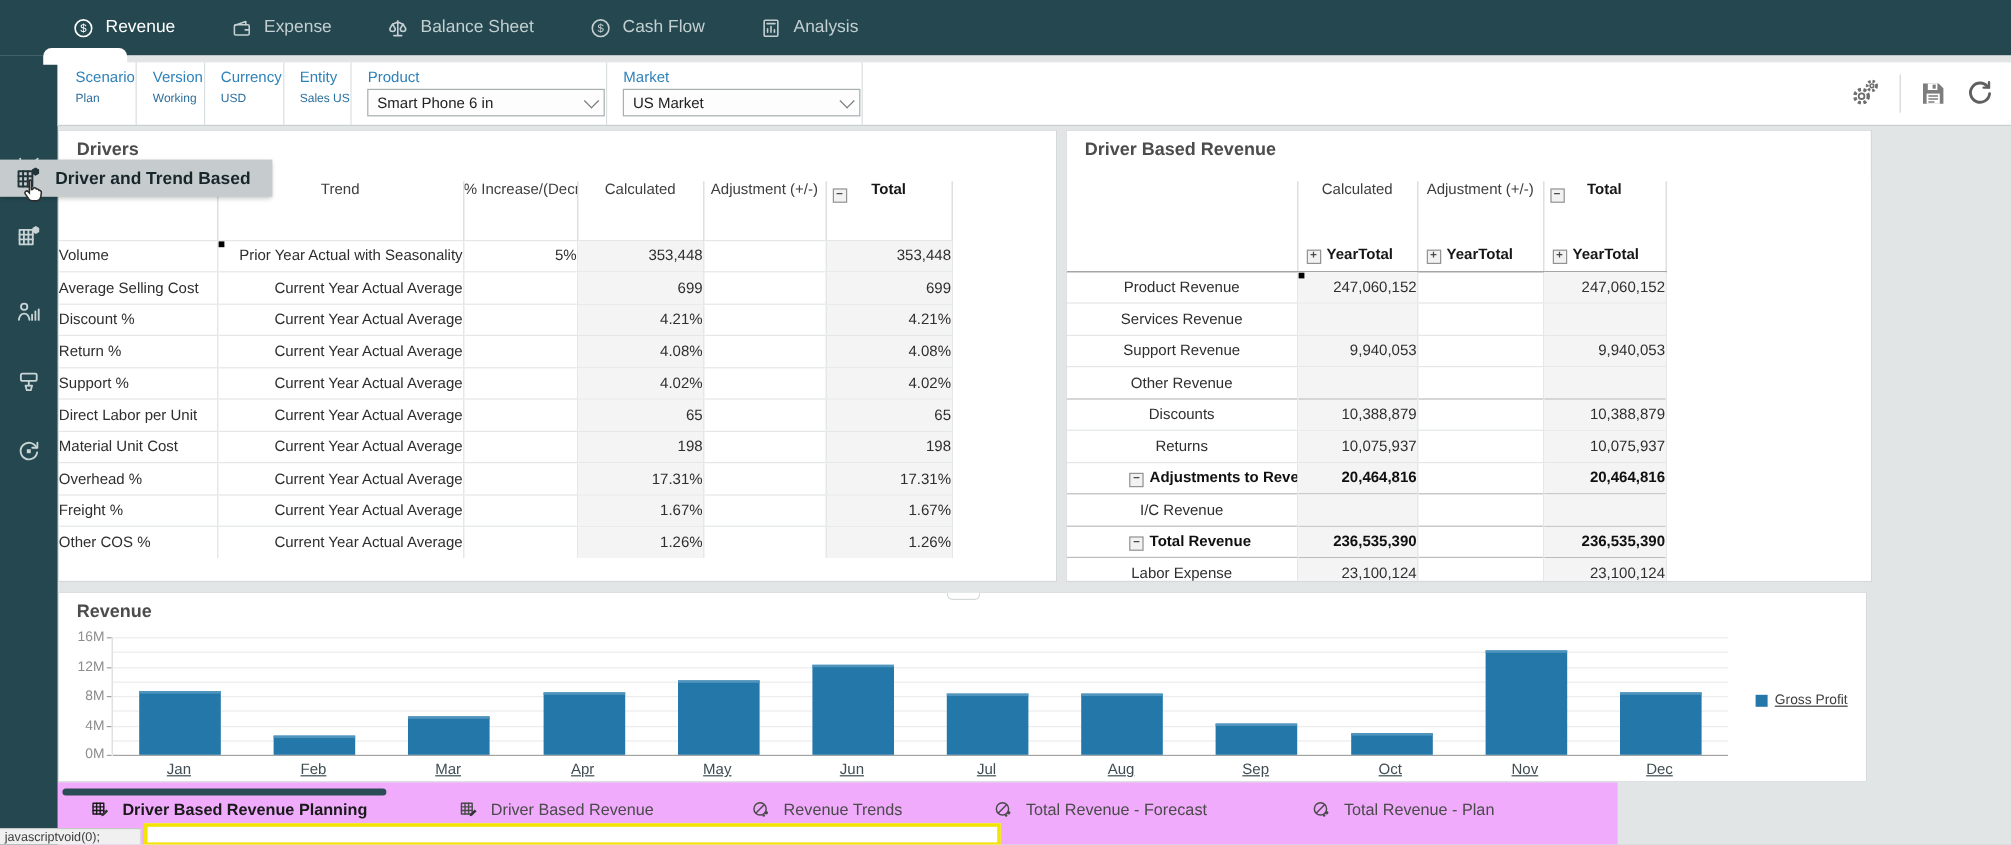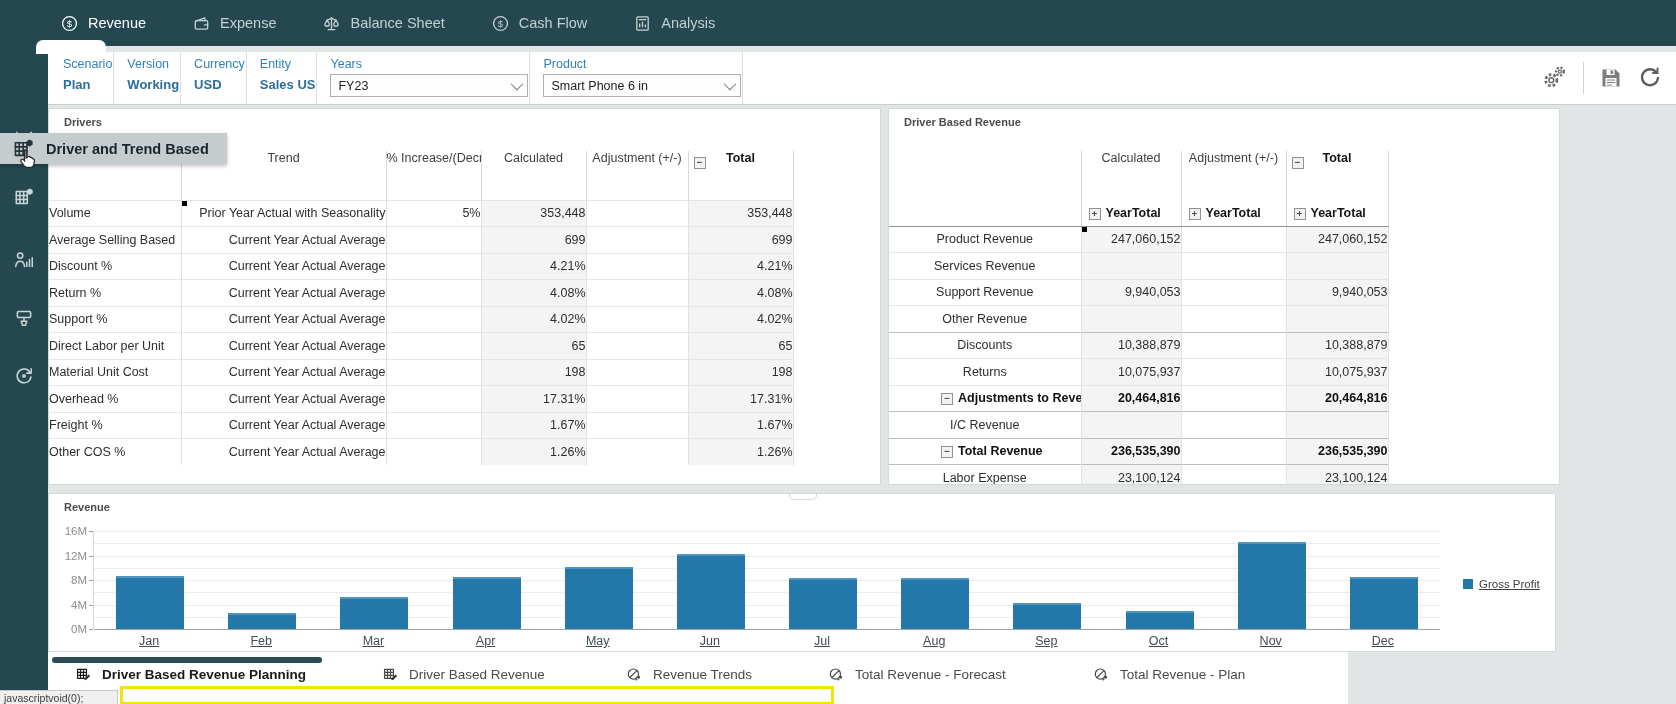--- a/index.html
+++ b/index.html
@@ -19,33 +19,33 @@
   
   .sidebar{position:absolute;left:0;top:46px;width:48px;height:658px;background:#254850;z-index:2;}
   .side-item{position:absolute;left:0;width:48px;height:36px;display:flex;align-items:center;justify-content:center;color:#c9d4d5;cursor:pointer;}
   .side-item .icon{width:22px;height:22px;}
 
   
   .pov{position:absolute;left:48px;top:52px;width:1628px;height:52px;background:#ffffff;border-bottom:1px solid #c9cfcf;z-index:2;}
   .pov-fields{position:absolute;left:2px;top:0;height:52px;display:flex;}
   .pov-field{padding:5px 1px 0 13px;border-right:1px solid #dadfdf;}
   .pov-label{font-size:12.5px;color:#2e82ba;}
-  .pov-value{font-size:13px;color:#2b6e9d;margin-top:6px;cursor:pointer;font-weight:bold;}
+  .pov-value{font-size:10px;color:#2b6e9d;margin-top:6px;cursor:pointer;}
   .pov-select{margin-top:3px;width:182px;height:21px;border:1px solid #a9aeae;background:#fdfdfd;
               display:flex;align-items:center;justify-content:space-between;padding:0 7px;font-size:12.5px;color:#222;cursor:pointer;}
   .chev{width:8px;height:8px;border-right:1.4px solid #7a7a7a;border-bottom:1.4px solid #7a7a7a;transform:rotate(45deg) translateY(-2px);}
   .pov-actions{position:absolute;right:14px;top:9px;display:flex;align-items:center;gap:15px;height:34px;}
   .pov-actions .icon{width:24px;height:24px;color:#6d6d6d;cursor:pointer;}
   .pov-divider{width:1px;height:32px;background:#d5d5d5;}
 
   
   .panel{position:absolute;background:#ffffff;border:1px solid #d5d9d9;overflow:hidden;box-sizing:border-box;}
   .left-panel{left:48px;top:108px;width:833px;height:377px;}
   .right-panel{left:888px;top:108px;width:672px;height:377px;}
-  .panel-title{position:absolute;left:15px;top:7px;font-size:11px;font-weight:bold;color:#4c4c4c;}
+  .panel-title{position:absolute;left:15px;top:7px;font-size:15px;font-weight:bold;color:#4c4c4c;}
 
   
   table.grid{position:absolute;left:0;top:42px;border-collapse:collapse;table-layout:fixed;font-size:12.5px;color:#2e2e2e;}
   table.grid td,table.grid th{padding:0;overflow:hidden;white-space:nowrap;box-sizing:border-box;}
   th.h1{height:49px;vertical-align:top;padding-top:9px;font-weight:normal;color:#3e3e3e;text-align:center;
         border-right:1px solid #d8d8d8;white-space:pre-line;position:relative;line-height:15px;}
   th.h1.bold{font-weight:bold;color:#161616;}
   th.h2{height:26px;font-weight:normal;color:#3e3e3e;text-align:center;border-right:1px solid #d8d8d8;
         border-bottom:1px solid #8f8f8f;box-shadow:0 2px 2px -1px rgba(0,0,0,.15);}
   th.h2.yt{font-weight:bold;color:#161616;text-align:left;padding-left:7px;}
@@ -78,21 +78,21 @@
   .gridline.base{background:#a3a3a3;}
   .ytick-lab{position:absolute;width:36px;text-align:right;font-size:11.5px;color:#8d8d8d;}
   .ytick-mark{position:absolute;width:4px;height:1px;background:#9e9e9e;}
   .bar{position:absolute;background:#2478a9;border-top:2px solid #4f95bd;box-sizing:border-box;}
   .xlab{position:absolute;text-align:center;font-size:12.5px;color:#3f4d52;text-decoration:underline;cursor:pointer;}
   .legend{position:absolute;left:1414px;top:84px;display:flex;align-items:center;gap:6px;cursor:pointer;}
   .legend .sw{width:10px;height:10px;background:#2478a9;}
   .legend .lg-lab{font-size:11.5px;color:#3e3e3e;text-decoration:underline;}
 
   
-  .bottom-strip{position:absolute;left:48px;top:652px;width:1300px;height:52px;background:#ffffff;}
+  .bottom-strip{position:absolute;left:48px;top:652px;width:1300px;height:52px;background:#f0abfc;}
   .tab-indicator{position:absolute;left:4px;top:5px;width:270px;height:6px;background:#2a4c54;border-radius:3px;}
   .btab{position:absolute;top:14px;display:flex;align-items:center;gap:10px;font-size:13.5px;color:#4a4a4a;cursor:pointer;white-space:nowrap;}
   .btab .icon{width:17px;height:17px;}
   .btab.active{color:#1a1a1a;font-weight:bold;}
 
   
   .yellow-box{position:absolute;left:120px;top:686px;width:708px;height:13px;border:3px solid #f2e406;background:#ffffff;z-index:9;}
   .status-bar{position:absolute;left:0;top:690px;width:118px;height:14px;background:#f0f0f0;border-top:1px solid #c8c8c8;border-right:1px solid #c8c8c8;
               font-size:10.5px;color:#3c3c3c;padding-left:4px;line-height:14px;z-index:10;overflow:hidden;box-sizing:border-box;}
 </style>
@@ -215,30 +215,30 @@
         </div>
         <div class="pov-field">
           <div class="pov-label">Currency</div>
           <div class="pov-value">USD</div>
         </div>
         <div class="pov-field">
           <div class="pov-label">Entity</div>
           <div class="pov-value">Sales US</div>
         </div>
         <div class="pov-field">
-          <div class="pov-label">Years</div>
-          <div class="pov-select">
-            <span>FY23</span>
-            <span class="chev"></span>
-          </div>
-        </div>
-        <div class="pov-field">
           <div class="pov-label">Product</div>
           <div class="pov-select">
             <span>Smart Phone 6 in</span>
+            <span class="chev"></span>
+          </div>
+        </div>
+        <div class="pov-field">
+          <div class="pov-label">Market</div>
+          <div class="pov-select">
+            <span>US Market</span>
             <span class="chev"></span>
           </div>
         </div>
       </div>
     <div class="pov-actions" id="pov-actions">
         <span class="icon" style="width: 28px; height: 28px;">
           <svg viewBox="0 0 26 26" fill="none" stroke="#6d6d6d">
             <circle cx="10.5" cy="15" r="5.2" stroke-width="2.6" stroke-dasharray="2.4 1.9"></circle>
             <circle cx="10.5" cy="15" r="2.2" stroke-width="1.4"></circle>
             <circle cx="18.5" cy="7" r="3.6" stroke-width="2.2" stroke-dasharray="1.9 1.5"></circle>
@@ -293,21 +293,21 @@
           <tr>
             <td class="dc lab">Volume</td>
             <td class="dc asm"><span class="marker"></span>Prior Year Actual with Seasonality</td>
             <td class="dc num">5%</td>
             <td class="dc num shade">353,448</td>
             <td class="dc num"></td>
             <td class="dc num shade">353,448</td>
             <td class="dc filler"></td>
           </tr>
           <tr>
-            <td class="dc lab">Average Selling Based</td>
+            <td class="dc lab">Average Selling Cost</td>
             <td class="dc asm">Current Year Actual Average</td>
             <td class="dc num"></td>
             <td class="dc num shade">699</td>
             <td class="dc num"></td>
             <td class="dc num shade">699</td>
             <td class="dc filler"></td>
           </tr>
           <tr>
             <td class="dc lab">Discount %</td>
             <td class="dc asm">Current Year Actual Average</td>

